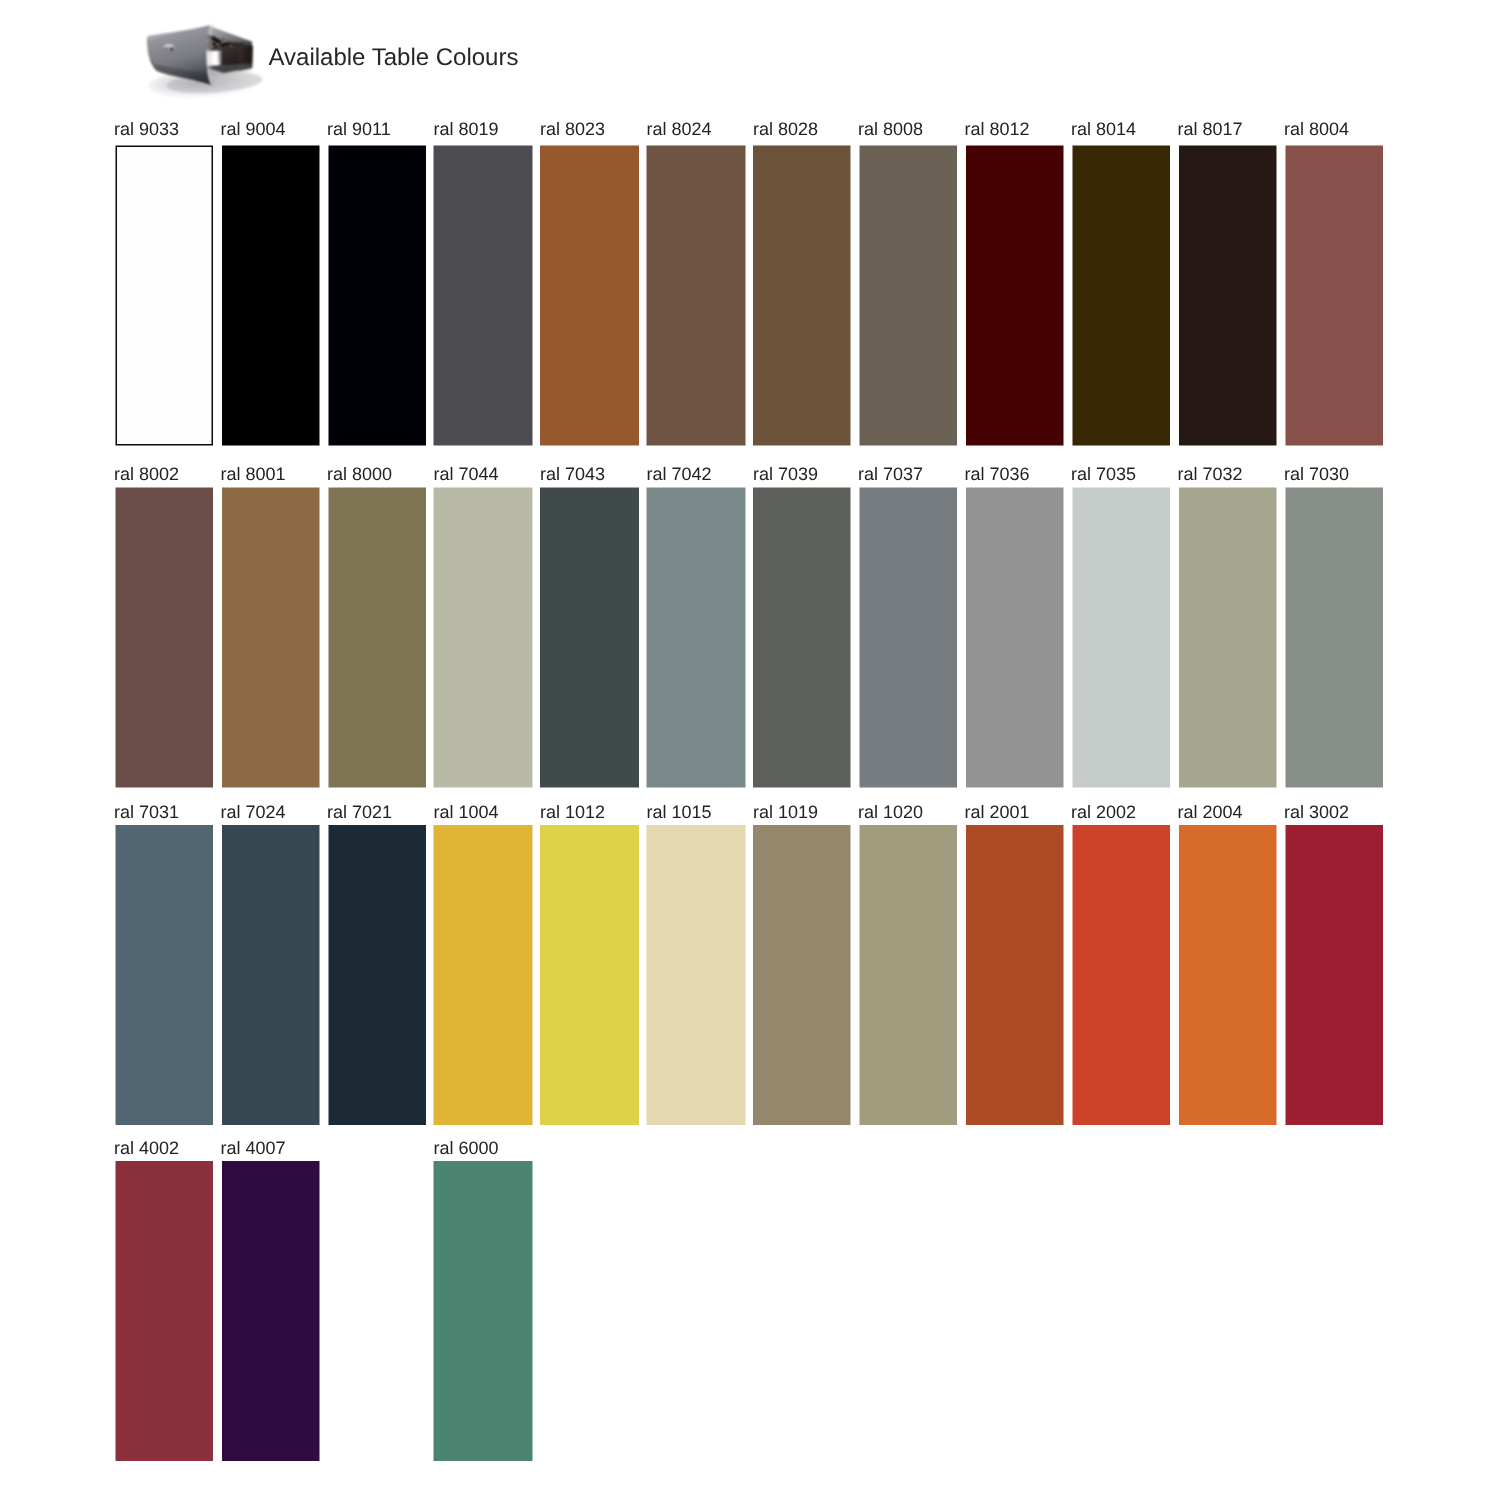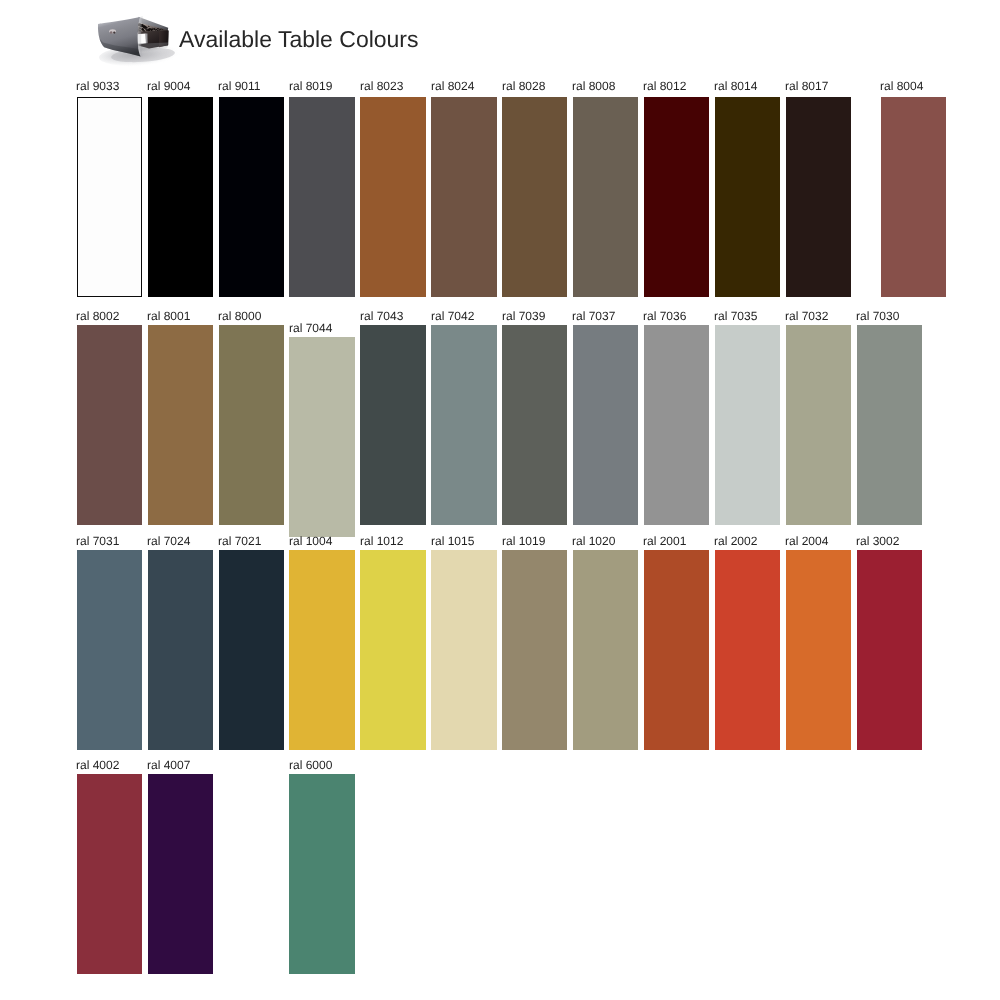--- a/index.html
+++ b/index.html
@@ -27,21 +27,21 @@
     top: 5px;
     width: 100px;
     height: 70px;
     filter: blur(0.55px);
   }
   #page-title {
     position: absolute;
     will-change: transform;
     left: 178.9px;
     top: 29.0px;
-    font-size: 23px;
+    font-size: 16px;
     line-height: 20px;
     color: #272727;
     white-space: nowrap;
   }
   
   #grid {
     position: absolute;
     left: 0;
     top: 0;
     width: 1000px;
@@ -256,37 +256,37 @@
         <div class="cell-swatch" style="top: 18.1px; width: 65.2px; height: 199.8px; background: rgb(70, 2, 3);"></div>
       </div>
       <div class="cell" style="left: 715.15px; top: 79.1px; width: 65.2px; height: 217.9px;">
         <div class="cell-label" style="top: 0px;">ral 8014</div>
         <div class="cell-swatch" style="top: 18.1px; width: 65.2px; height: 199.8px; background: rgb(55, 39, 2);"></div>
       </div>
       <div class="cell" style="left: 786.1px; top: 79.1px; width: 65.2px; height: 217.9px;">
         <div class="cell-label" style="top: 0px;">ral 8017</div>
         <div class="cell-swatch" style="top: 18.1px; width: 65.2px; height: 199.8px; background: rgb(38, 24, 21);"></div>
       </div>
-      <div class="cell" style="left: 857.05px; top: 79.1px; width: 64px; height: 217.9px; margin-left: 24px;">
+      <div class="cell" style="left: 857.05px; top: 79.1px; width: 64px; height: 217.9px;">
         <div class="cell-label" style="top: 0px;">ral 8004</div>
         <div class="cell-swatch" style="top: 18.1px; width: 65.2px; height: 199.8px; background: rgb(135, 80, 74);"></div>
       </div>
       <div class="cell" style="left: 76.6px; top: 308.8px; width: 65.2px; height: 216.3px;">
         <div class="cell-label" style="top: 0px; text-align: right;">ral 8002</div>
         <div class="cell-swatch" style="top: 16.5px; width: 65.2px; height: 199.8px; background: rgb(107, 77, 73);"></div>
       </div>
       <div class="cell" style="left: 147.55px; top: 308.8px; width: 65.2px; height: 216.3px;">
         <div class="cell-label" style="top: 0px;">ral 8001</div>
         <div class="cell-swatch" style="top: 16.5px; width: 65.2px; height: 199.8px; background: rgb(141, 107, 68);"></div>
       </div>
       <div class="cell" style="left: 218.5px; top: 308.8px; width: 65.2px; height: 216.3px;">
         <div class="cell-label" style="top: 0px;">ral 8000</div>
         <div class="cell-swatch" style="top: 16.5px; width: 65.2px; height: 199.8px; background: rgb(126, 117, 84);"></div>
       </div>
-      <div class="cell" style="left: 289.45px; top: 308.8px; width: 65.2px; height: 216.3px; margin-top: 12px;">
+      <div class="cell" style="left: 289.45px; top: 308.8px; width: 65.2px; height: 216.3px;">
         <div class="cell-label" style="top: 0px;">ral 7044</div>
         <div class="cell-swatch" style="top: 16.5px; width: 65.2px; height: 199.8px; background: rgb(184, 186, 166);"></div>
       </div>
       <div class="cell" style="left: 360.4px; top: 308.8px; width: 65.2px; height: 216.3px;">
         <div class="cell-label" style="top: 0px;">ral 7043</div>
         <div class="cell-swatch" style="top: 16.5px; width: 65.2px; height: 199.8px; background: rgb(65, 74, 74);"></div>
       </div>
       <div class="cell" style="left: 431.35px; top: 308.8px; width: 65.2px; height: 216.3px;">
         <div class="cell-label" style="top: 0px;">ral 7042</div>
         <div class="cell-swatch" style="top: 16.5px; width: 65.2px; height: 199.8px; background: rgb(122, 137, 137);"></div>

